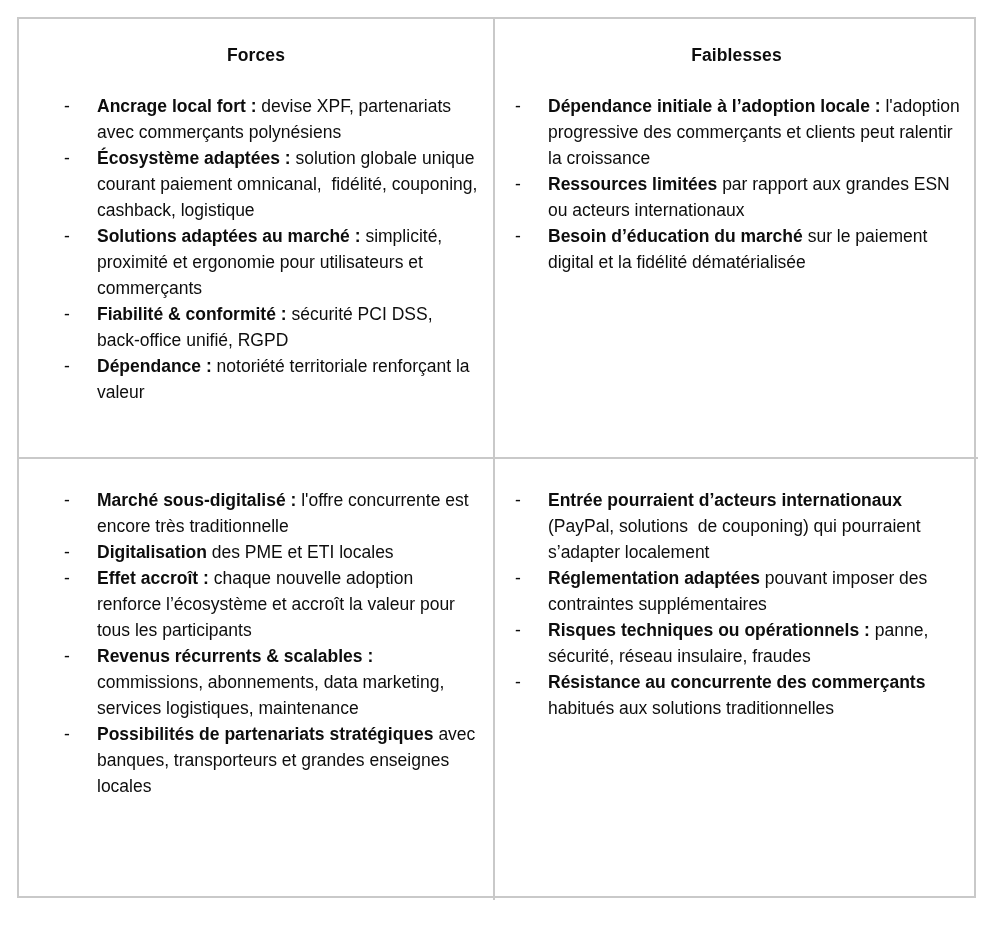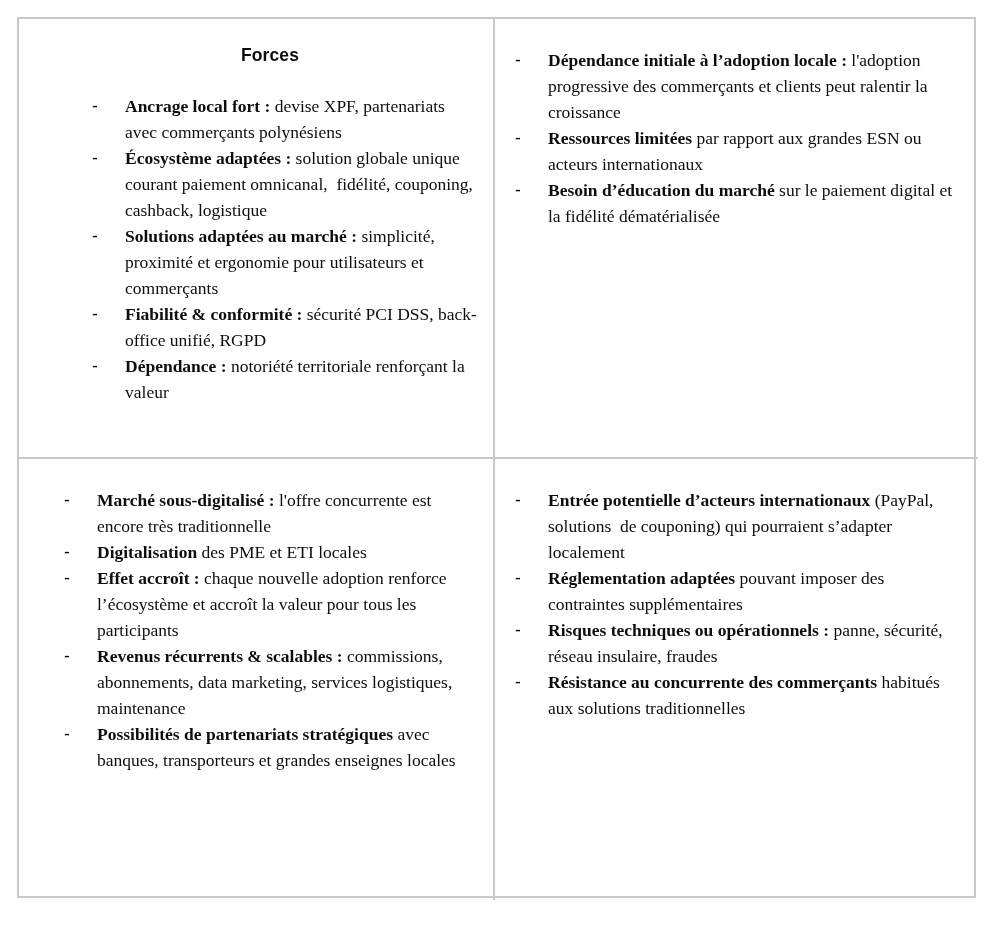--- a/index.html
+++ b/index.html
@@ -28,21 +28,21 @@
     grid-template-rows: 440px 441px;
     border: 2px solid #c9c9c9;
   }
 
   .quadrant {
     box-sizing: border-box;
     position: relative;
     padding: 0;
     overflow: hidden;
   }
-  .quadrant.q-strengths    { border-right: 2px solid #c9c9c9; border-bottom: 2px solid #c9c9c9; padding-left: 28px; }
+  .quadrant.q-strengths    { border-right: 2px solid #c9c9c9; border-bottom: 2px solid #c9c9c9; }
   .quadrant.q-weaknesses   { border-bottom: 2px solid #c9c9c9; }
   .quadrant.q-opportunities{ border-right: 2px solid #c9c9c9; }
   .quadrant.q-threats      { }
 
   .quadrant-title {
     text-align: center;
     font-weight: bold;
     font-size: 17.5px;
     line-height: 20px;
     margin: 0;
@@ -74,21 +74,20 @@
     width: 14px;
     font-size: 17.5px;
     line-height: 26px;
     color: #0d0d0d;
   }
   .bullet-text {
     display: block;
     text-align: left;
     white-space: pre-wrap;
     word-break: normal;
-    font-family: Liberation Serif, serif;
   }
   .bullet-text b { font-weight: bold; }
 </style>
 </head>
 <body>
 
 <div class="swot-table">
 
   <div class="quadrant q-strengths">
     <div class="quadrant-title">Forces</div>
@@ -110,20 +109,21 @@
           <span class="bullet-text"><b>Fiabilité &amp; conformité :</b><span> sécurité PCI DSS, back-office unifié, RGPD</span></span>
         </li>
         <li class="bullet-item">
           <span class="bullet-dash">-</span>
           <span class="bullet-text"><b>Dépendance :</b><span> notoriété territoriale renforçant la valeur</span></span>
         </li>
       </ul>
   </div>
 
   <div class="quadrant q-weaknesses">
+    <div class="quadrant-title">Faiblesses</div>
     <ul class="bullet-list">
         <li class="bullet-item">
           <span class="bullet-dash">-</span>
           <span class="bullet-text"><b>Dépendance initiale à l’adoption locale :</b><span> l'adoption progressive des commerçants et clients peut ralentir la croissance</span></span>
         </li>
         <li class="bullet-item">
           <span class="bullet-dash">-</span>
           <span class="bullet-text"><b>Ressources limitées</b><span> par rapport aux grandes ESN ou acteurs internationaux</span></span>
         </li>
         <li class="bullet-item">
@@ -155,21 +155,21 @@
           <span class="bullet-dash">-</span>
           <span class="bullet-text"><b>Possibilités de partenariats stratégiques</b><span> avec banques, transporteurs et grandes enseignes locales</span></span>
         </li>
       </ul>
   </div>
 
   <div class="quadrant q-threats">
     <ul class="bullet-list">
         <li class="bullet-item">
           <span class="bullet-dash">-</span>
-          <span class="bullet-text"><b>Entrée potentielle d’acteurs internationaux</b><span> (PayPal, solutions  de couponing) qui pourraient s’adapter localement</span></span>
+          <span class="bullet-text"><b>Entrée pourraient d’acteurs internationaux</b><span> (PayPal, solutions  de couponing) qui pourraient s’adapter localement</span></span>
         </li>
         <li class="bullet-item">
           <span class="bullet-dash">-</span>
           <span class="bullet-text"><b>Réglementation adaptées</b><span> pouvant imposer des contraintes supplémentaires</span></span>
         </li>
         <li class="bullet-item">
           <span class="bullet-dash">-</span>
           <span class="bullet-text"><b>Risques techniques ou opérationnels :</b><span> panne, sécurité, réseau insulaire, fraudes</span></span>
         </li>
         <li class="bullet-item">

